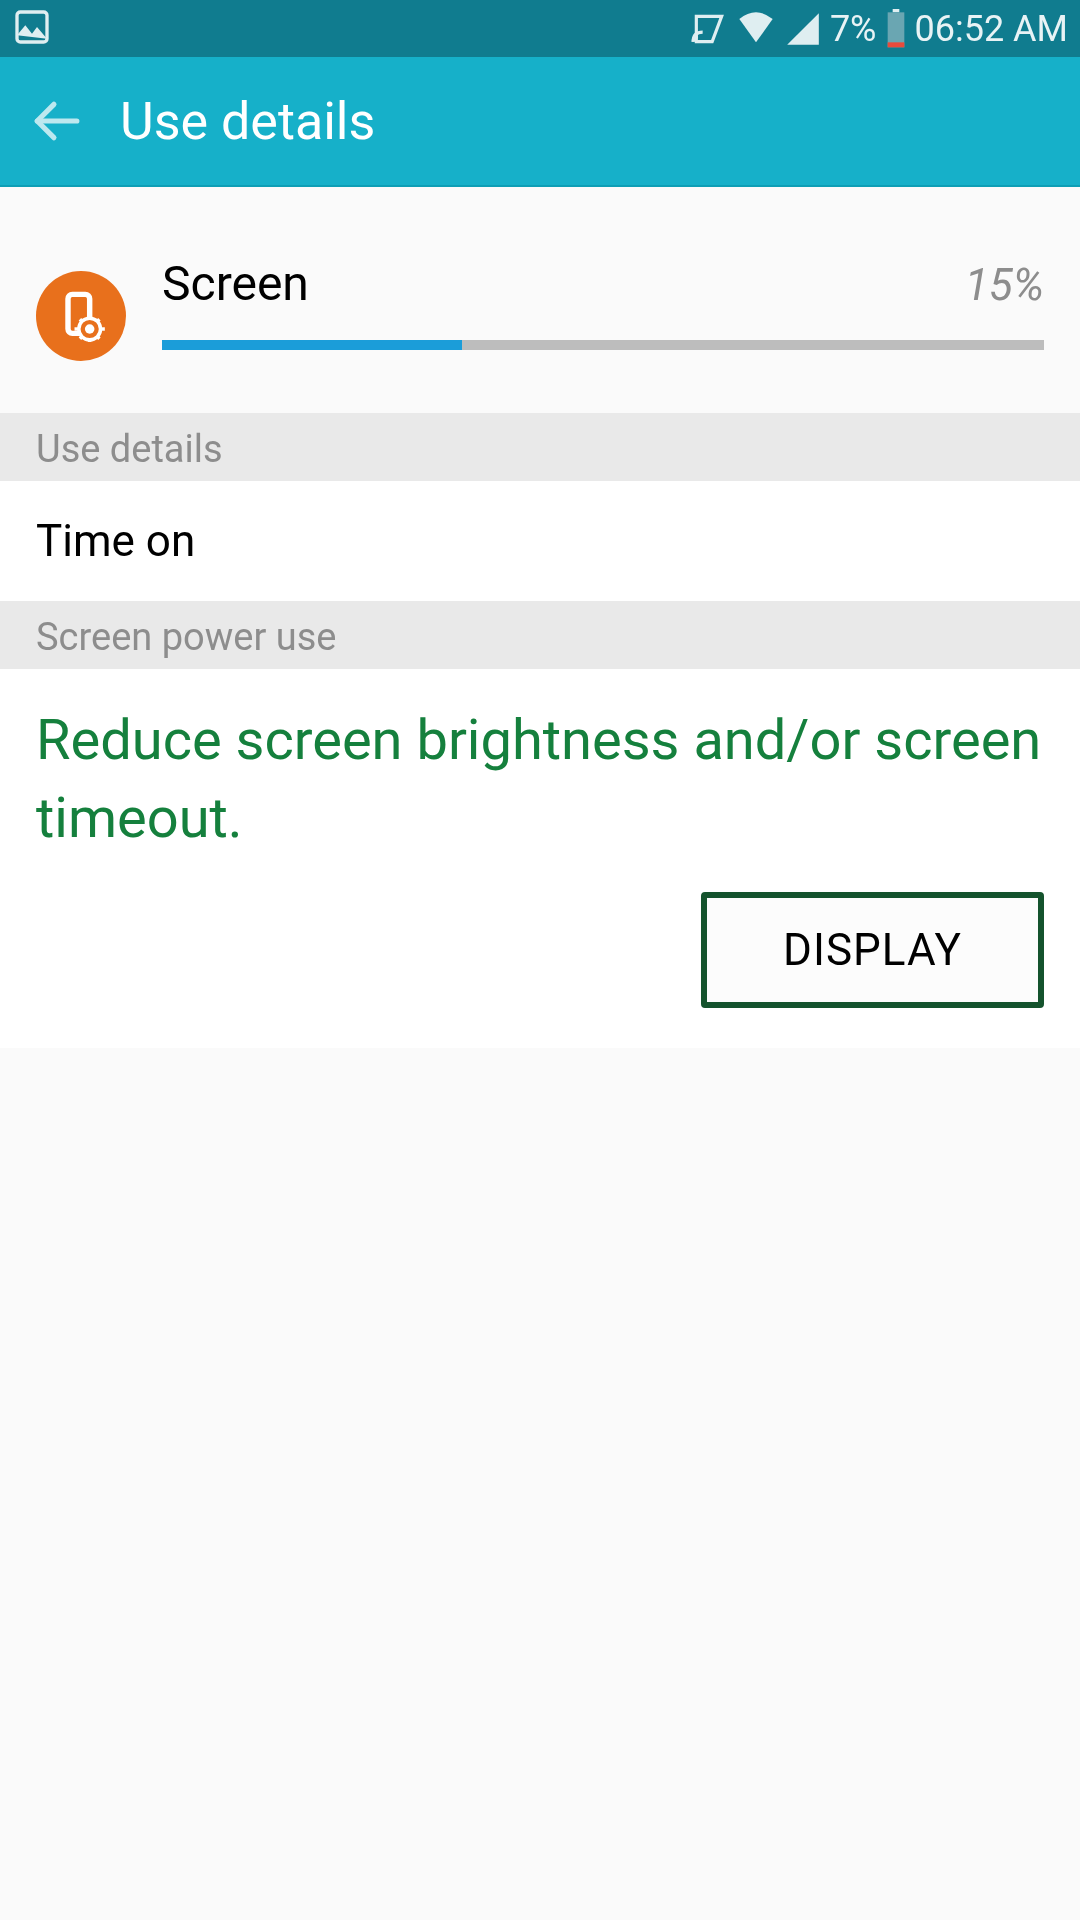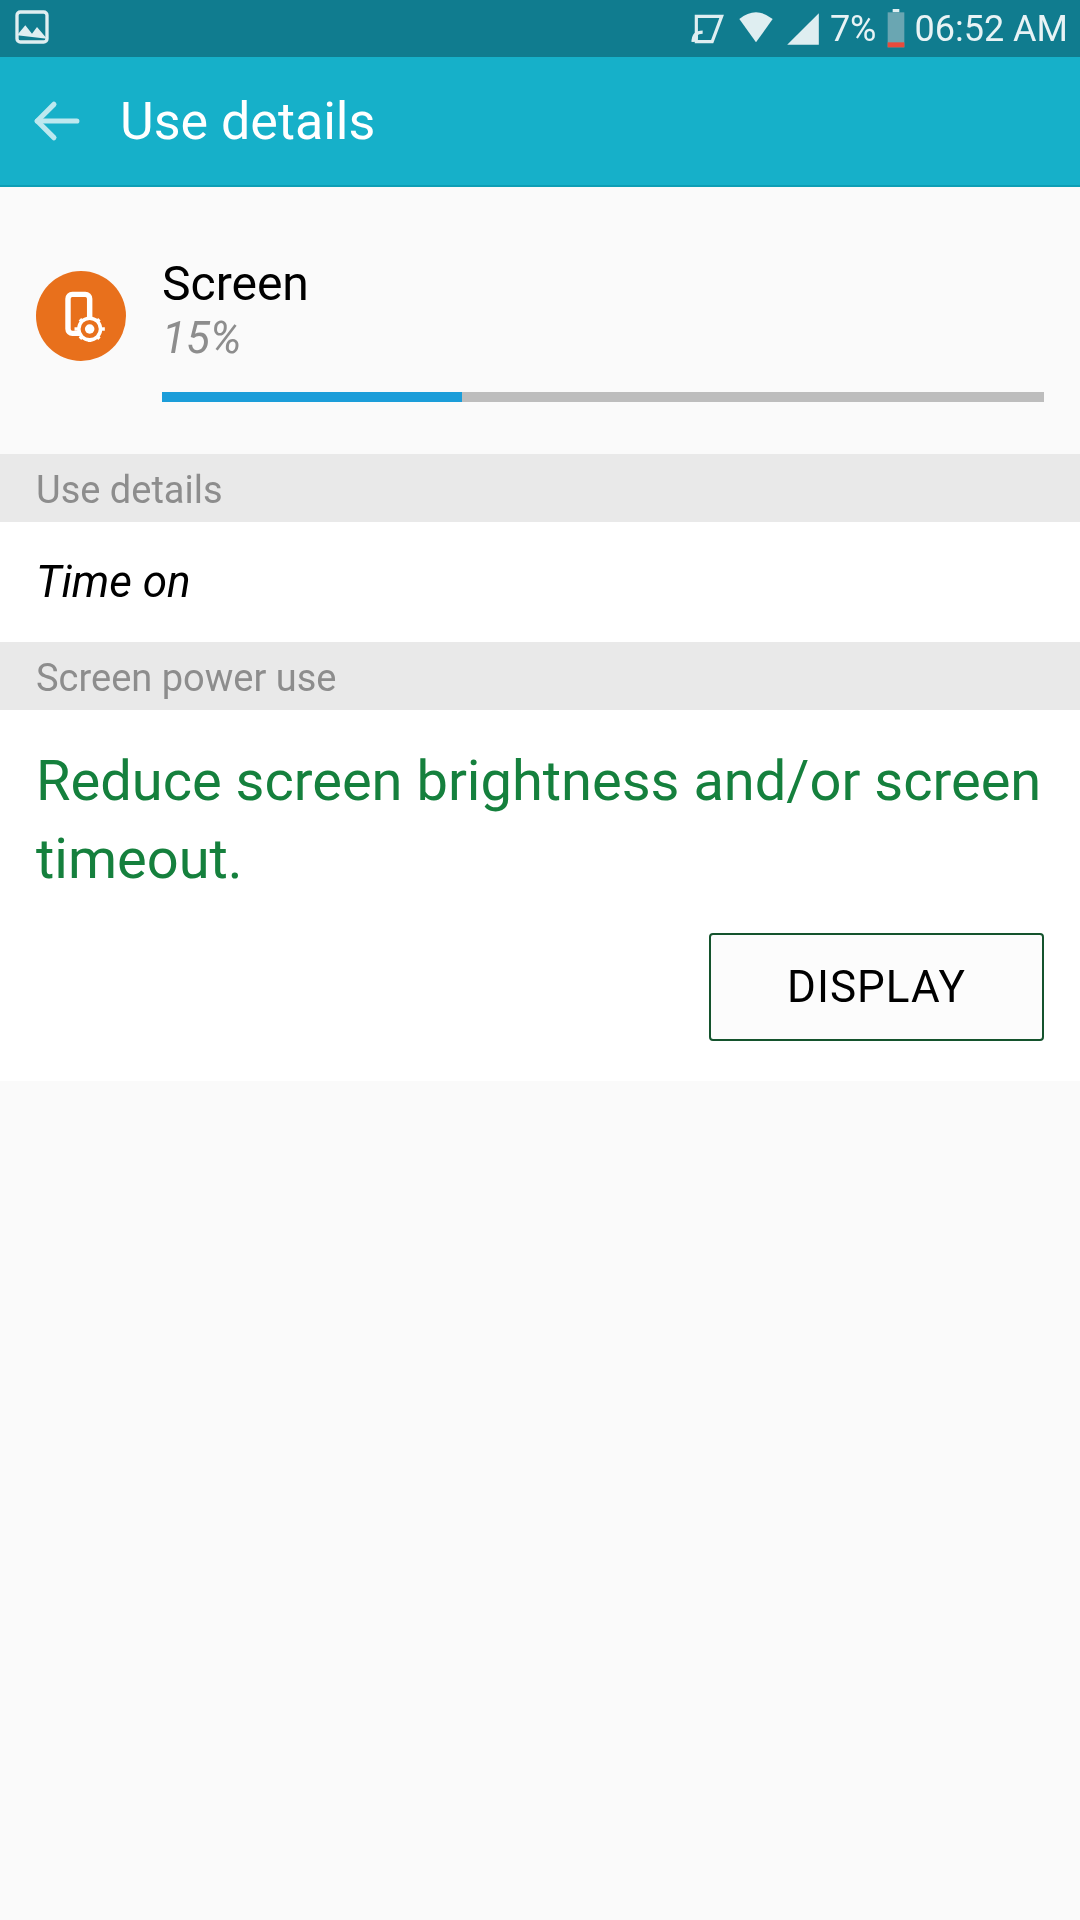--- a/index.html
+++ b/index.html
@@ -93,21 +93,20 @@
       justify-content: center;
       position: relative;
     }
     .screen-details {
       flex: 1;
     }
     .screen-header-row {
       display: flex;
       justify-content: space-between;
       align-items: baseline;
-      flex-direction: column;
     }
     .screen-name {
       font-size: 48px;
       color: #000;
       font-weight: 400;
     }
     .screen-percent {
       font-size: 44px;
       color: #8d8d8d;
       font-style: italic;
@@ -138,21 +137,20 @@
     }
 
     
     .time-row {
       background: #ffffff;
       padding: 34px 36px;
       display: flex;
       justify-content: space-between;
       font-size: 44px;
       color: #000;
-      font-style: italic;
     }
     .time-value {
       color: #000;
     }
 
     
     .adjust-section {
       background: #ffffff;
       padding: 32px 36px 40px 36px;
     }
@@ -160,21 +158,21 @@
       font-size: 56px;
       color: #15803d;
       line-height: 1.4;
     }
     .display-button-row {
       display: flex;
       justify-content: flex-end;
       margin-top: 34px;
     }
     .display-button {
-      border: 2px solid #14532d;
+      border: 6px solid #14532d;
       background: #fcfcfc;
       font-size: 44px;
       color: #000;
       padding: 26px 76px;
       border-radius: 4px;
       letter-spacing: 1px;
     }
   </style>
 </head>
 <body>

